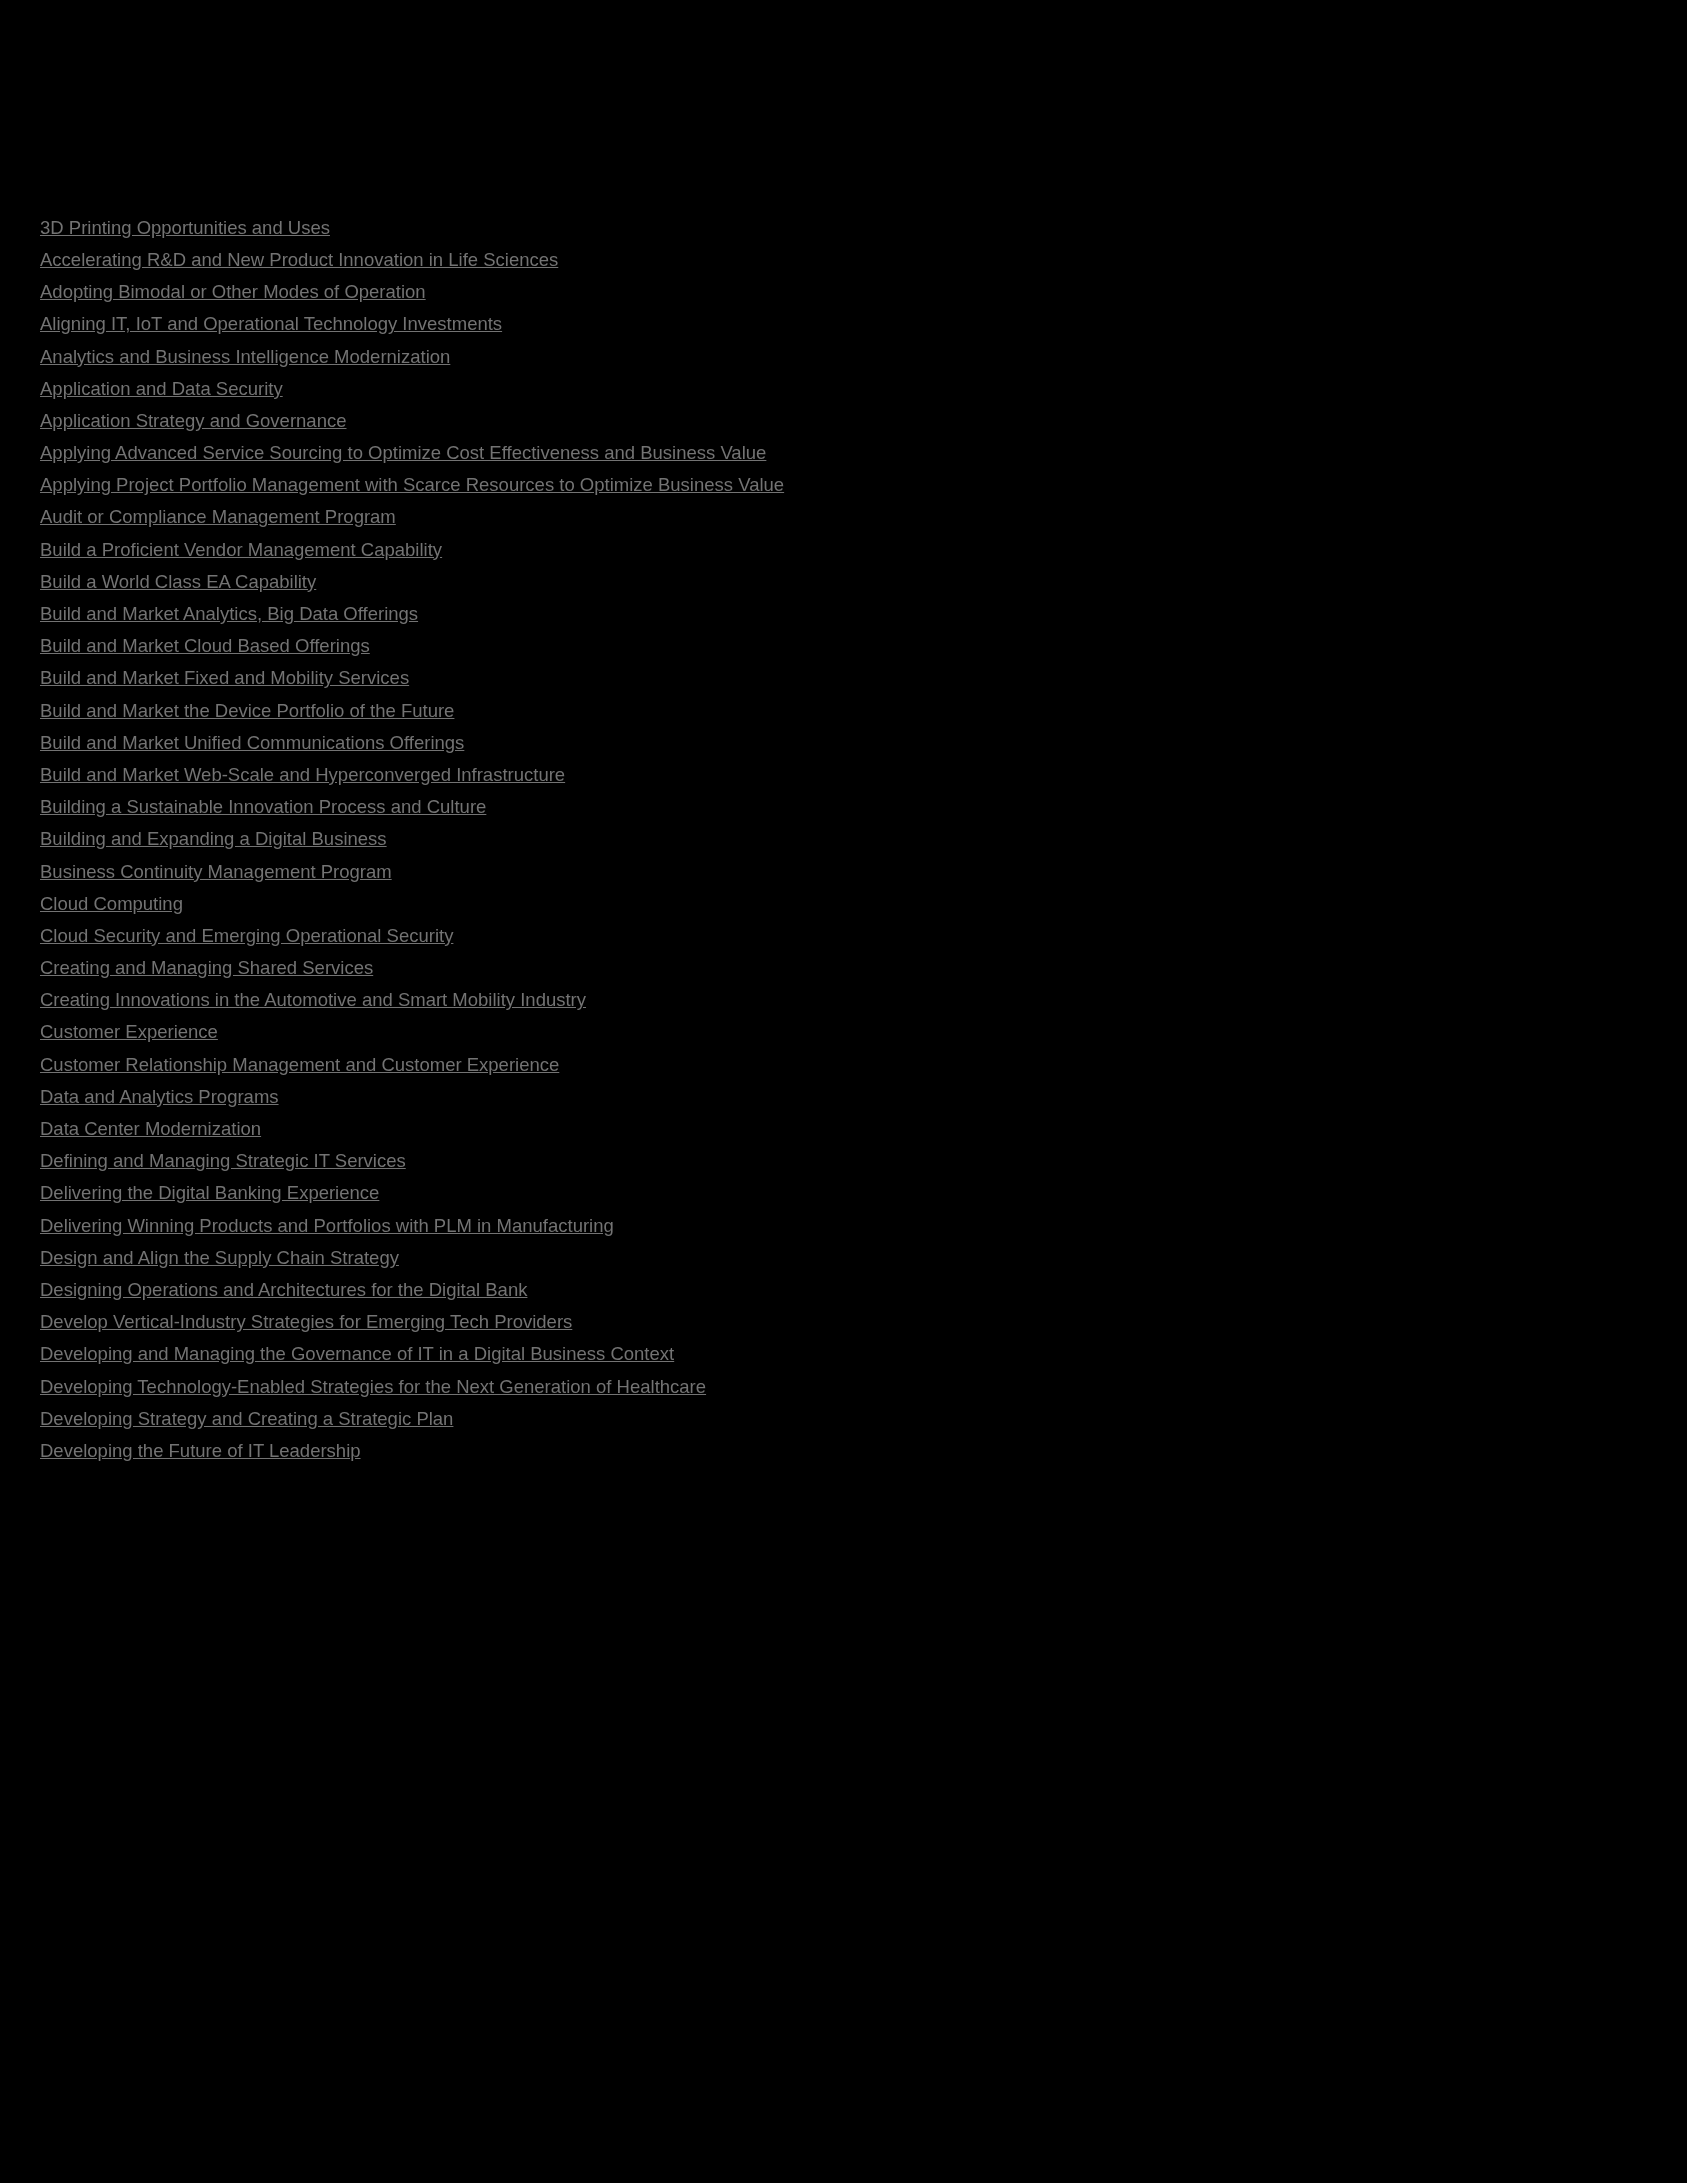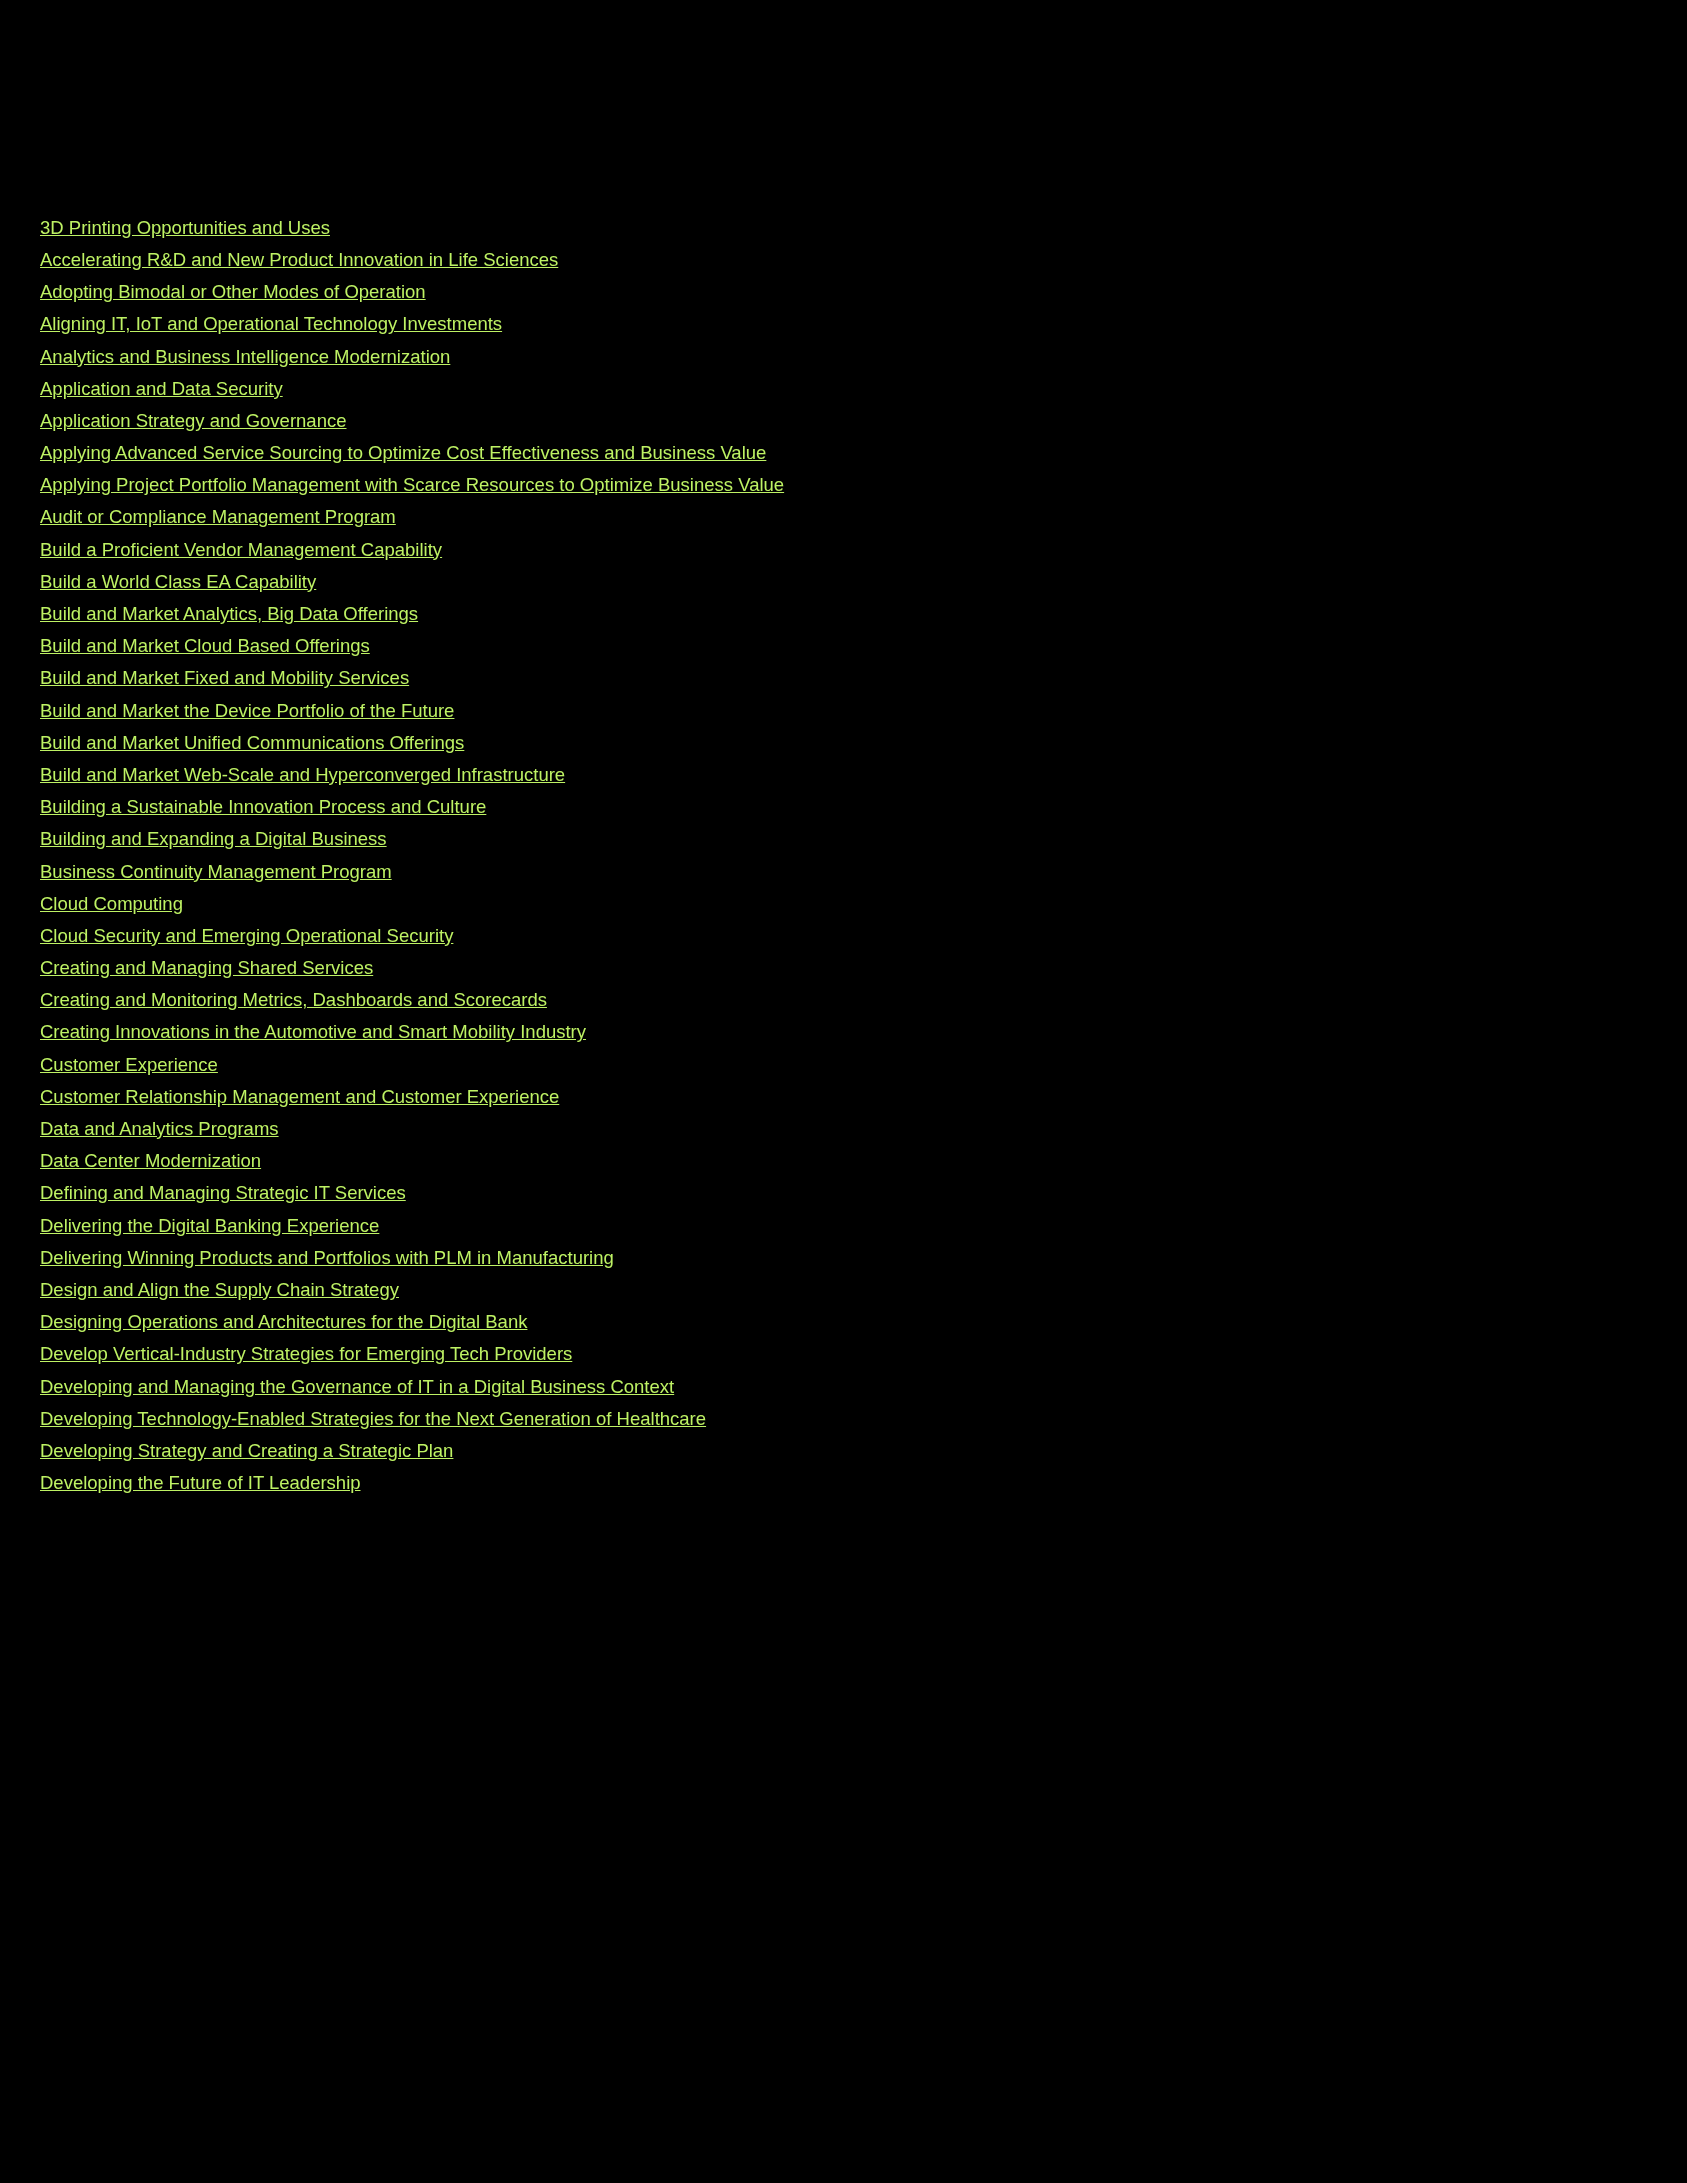--- a/index.html
+++ b/index.html
@@ -16,21 +16,21 @@
     .link-list {
       display: flex;
       flex-direction: column;
       gap: 0px;
       margin-top: 185px;
     }
     .list-item {
       padding: 1.3px 0;
     }
     .list-item a {
-      color: #bef264;
+      color: #737373;
       text-decoration: underline;
       font-size: 18.5px;
       line-height: 1.6;
       cursor: pointer;
     }
   </style>
 </head>
 <body>
 
 <div class="link-list">
@@ -51,21 +51,20 @@
     <div class="list-item"><a href="#">Build and Market Fixed and Mobility Services</a></div>
     <div class="list-item"><a href="#">Build and Market the Device Portfolio of the Future</a></div>
     <div class="list-item"><a href="#">Build and Market Unified Communications Offerings</a></div>
     <div class="list-item"><a href="#">Build and Market Web-Scale and Hyperconverged Infrastructure</a></div>
     <div class="list-item"><a href="#">Building a Sustainable Innovation Process and Culture</a></div>
     <div class="list-item"><a href="#">Building and Expanding a Digital Business</a></div>
     <div class="list-item"><a href="#">Business Continuity Management Program</a></div>
     <div class="list-item"><a href="#">Cloud Computing</a></div>
     <div class="list-item"><a href="#">Cloud Security and Emerging Operational Security</a></div>
     <div class="list-item"><a href="#">Creating and Managing Shared Services</a></div>
-    <div class="list-item"><a href="#">Creating and Monitoring Metrics, Dashboards and Scorecards</a></div>
     <div class="list-item"><a href="#">Creating Innovations in the Automotive and Smart Mobility Industry</a></div>
     <div class="list-item"><a href="#">Customer Experience</a></div>
     <div class="list-item"><a href="#">Customer Relationship Management and Customer Experience</a></div>
     <div class="list-item"><a href="#">Data and Analytics Programs</a></div>
     <div class="list-item"><a href="#">Data Center Modernization</a></div>
     <div class="list-item"><a href="#">Defining and Managing Strategic IT Services</a></div>
     <div class="list-item"><a href="#">Delivering the Digital Banking Experience</a></div>
     <div class="list-item"><a href="#">Delivering Winning Products and Portfolios with PLM in Manufacturing</a></div>
     <div class="list-item"><a href="#">Design and Align the Supply Chain Strategy</a></div>
     <div class="list-item"><a href="#">Designing Operations and Architectures for the Digital Bank</a></div>

